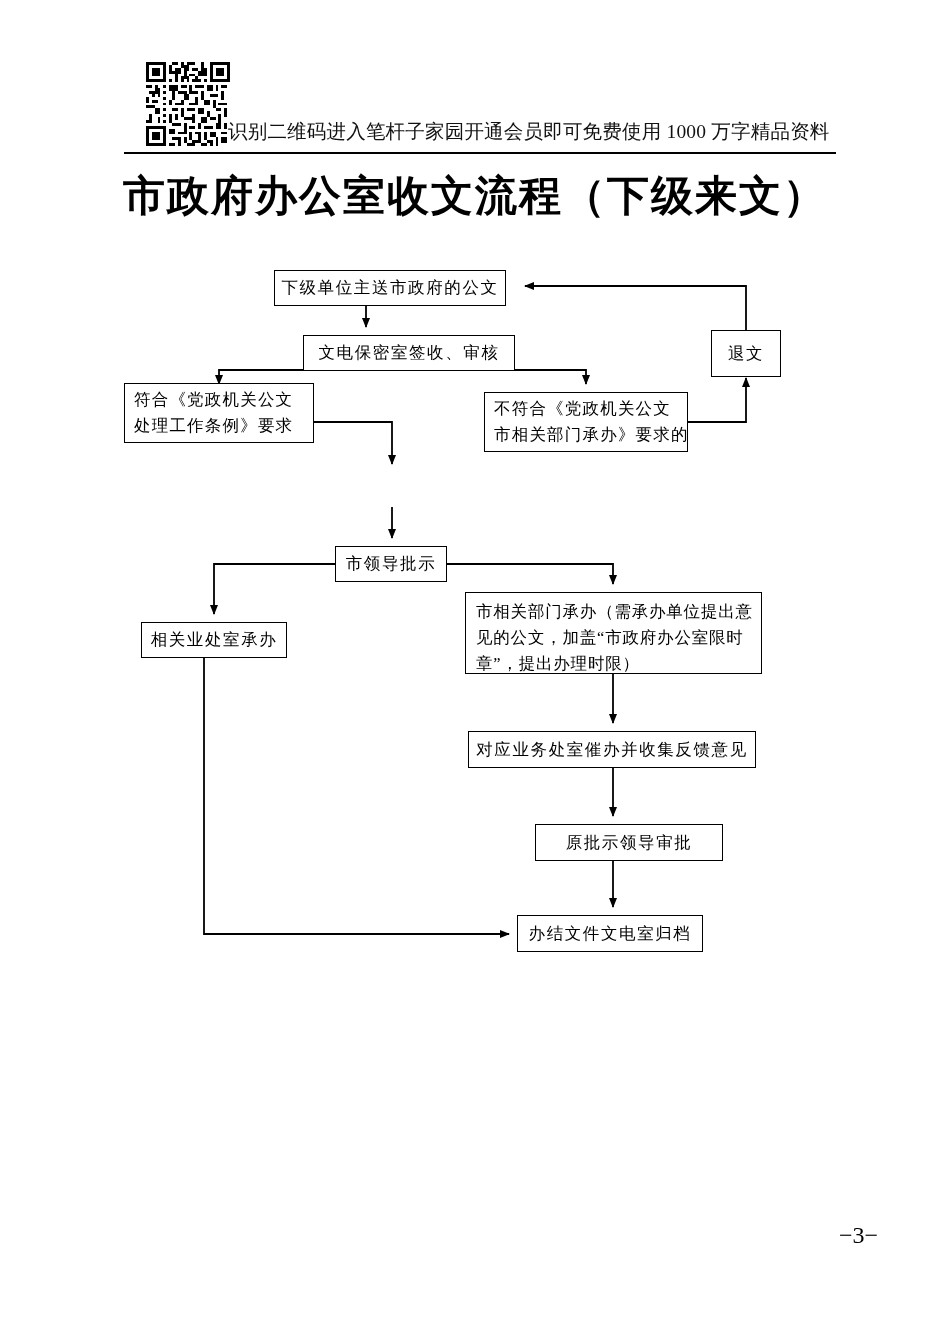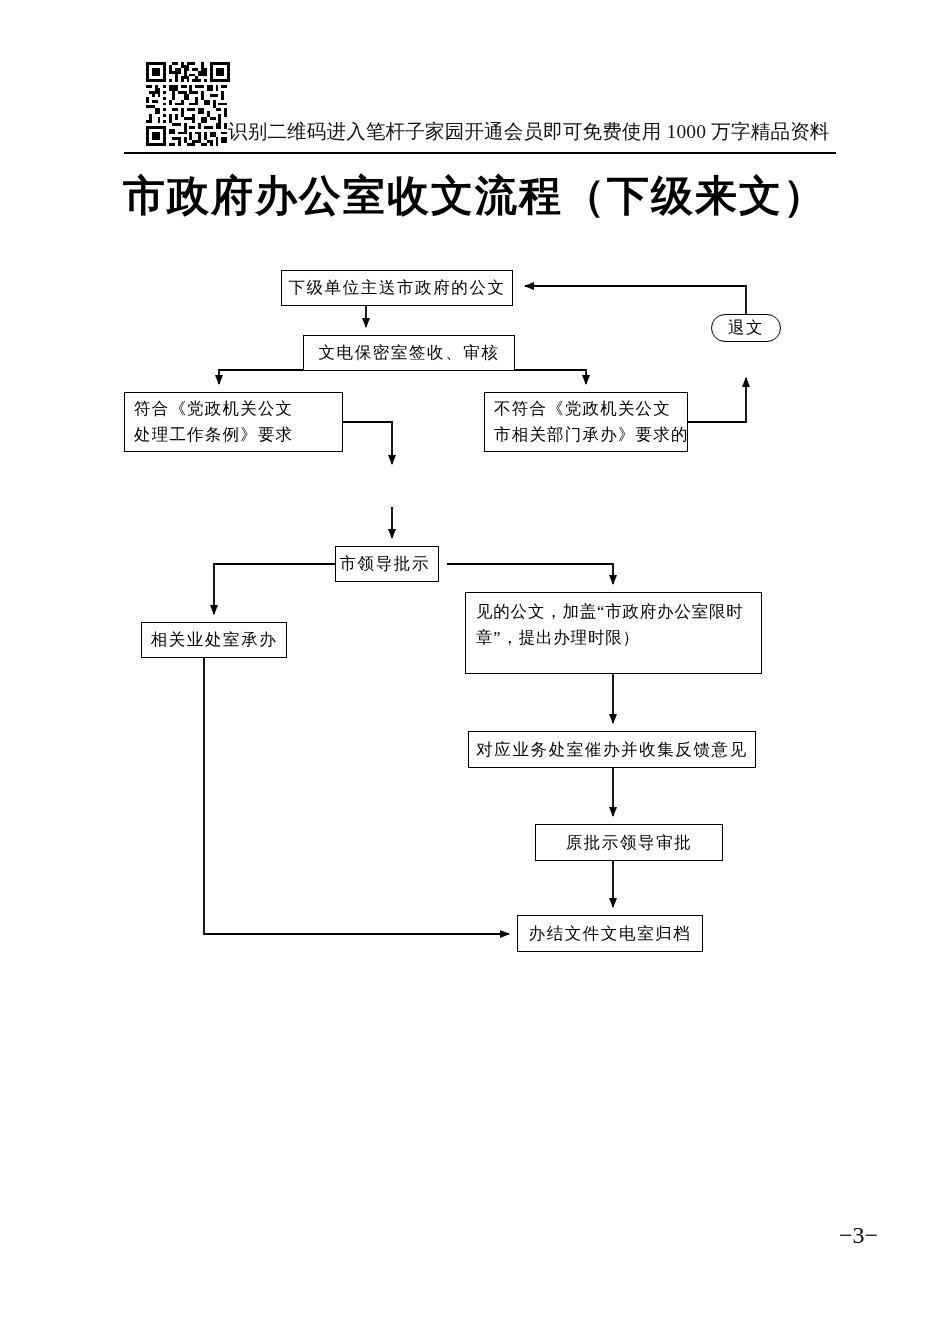--- a/index.html
+++ b/index.html
@@ -308,52 +308,53 @@
         <path d="M613,674 L613,723" marker-end="url(#arrowhead)"></path>
 
         <path d="M613,768 L613,816" marker-end="url(#arrowhead)"></path>
 
         <path d="M613,861 L613,907" marker-end="url(#arrowhead)"></path>
 
         <path d="M204,658 L204,934 L509,934" marker-end="url(#arrowhead)"></path>
       </g>
     </svg>
 
-    <div class="node" style="left:281px; top:270px; width:232px; height:36px;">
+    <div class="node" style="left:274px; top:270px; width:232px; height:36px;">
       <span class="ln">下级单位主送市政府的公文</span>
     </div>
 
     <div class="node" style="left:303px; top:335px; width:212px; height:36px;">
       <span class="ln">文电保密室签收、审核</span>
     </div>
 
-    <div class="node" style="left:711px; top:314px; width:70px; height:28px;border-radius:14px;">
+    <div class="node" style="left:711px; top:330px; width:70px; height:47px;">
       <span class="ln">退文</span>
     </div>
 
-    <div class="node twoline" style="left:124px; top:392px; width:219px; height:60px;">
+    <div class="node twoline" style="left:124px; top:383px; width:190px; height:60px;">
       <span class="ln">符合《党政机关公文</span>
       <span class="ln">处理工作条例》要求</span>
     </div>
 
     <div class="node twoline" style="left:484px; top:392px; width:204px; height:60px;">
       <span class="ln">不符合《党政机关公文</span>
       <span class="ln">市相关部门承办》要求的</span>
     </div>
 
 
-    <div class="node" style="left:335px; top:546px; width:104px; height:36px;justify-content:flex-end;">
+    <div class="node" style="left:335px; top:546px; width:112px; height:36px;">
       <span class="ln">市领导批示</span>
     </div>
 
     <div class="node" style="left:141px; top:622px; width:146px; height:36px;">
       <span class="ln">相关业处室承办</span>
     </div>
 
     <div class="node multiline" style="left:465px; top:592px; width:297px; height:82px;">
+      <span class="ln">市相关部门承办（需承办单位提出意</span>
       <span class="ln">见的公文，加盖“市政府办公室限时</span>
       <span class="ln">章”，提出办理时限）</span>
     </div>
 
     <div class="node" style="left:468px; top:731px; width:288px; height:37px;">
       <span class="ln">对应业务处室催办并收集反馈意见</span>
     </div>
 
     <div class="node" style="left:535px; top:824px; width:188px; height:37px;">
       <span class="ln">原批示领导审批</span>

